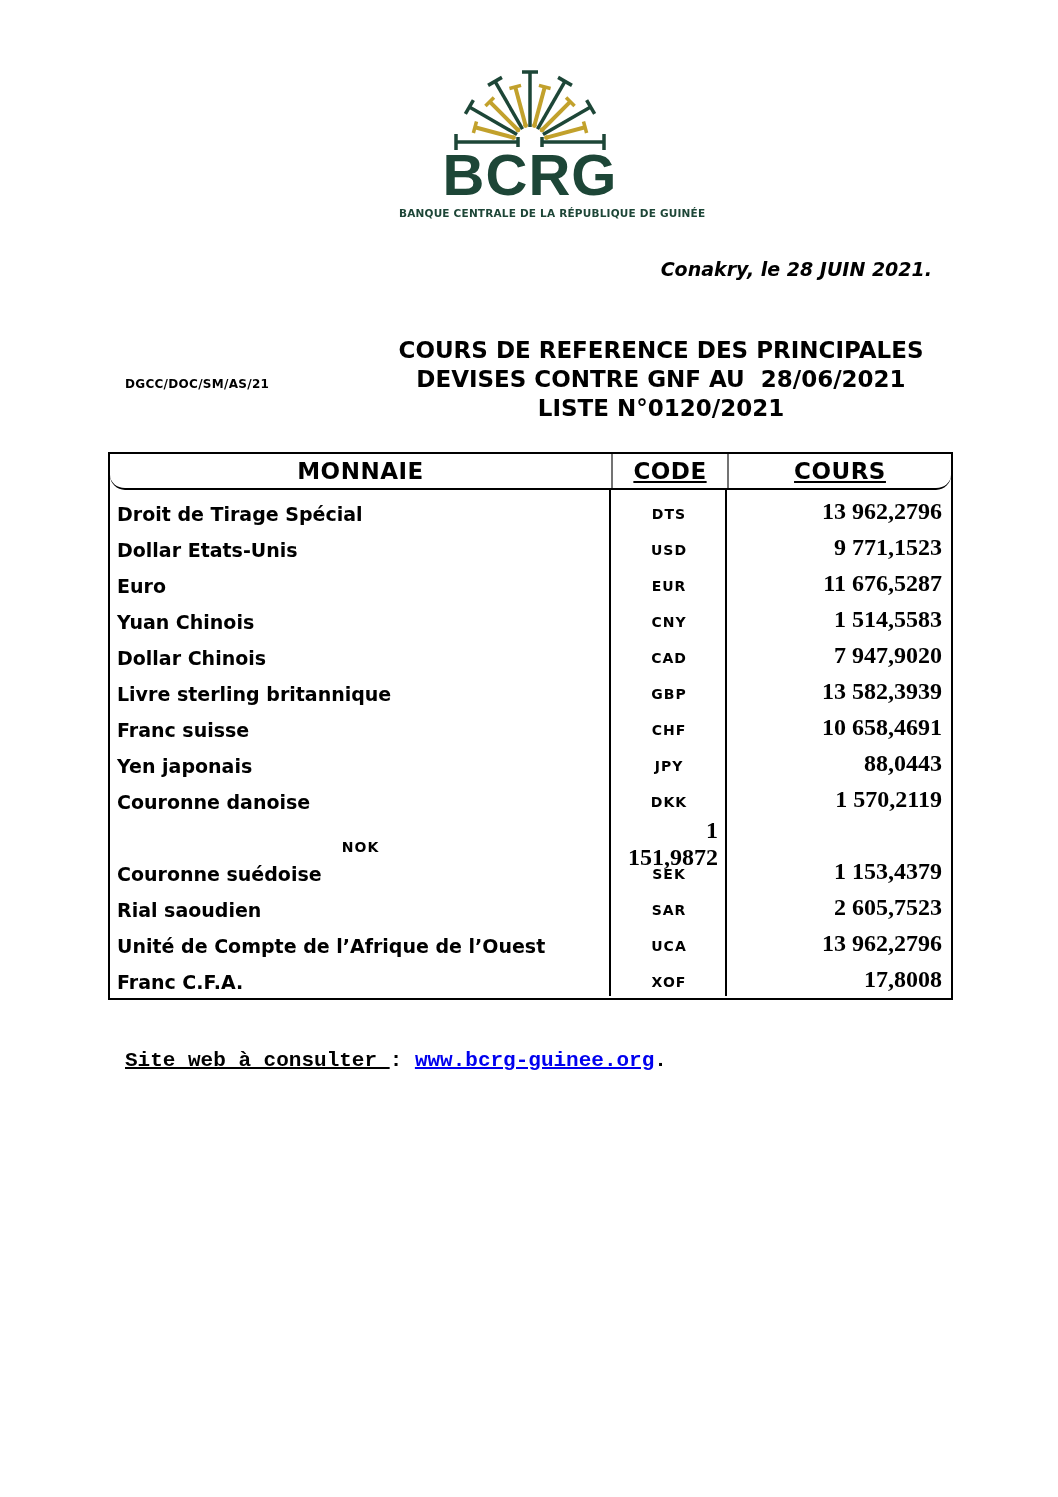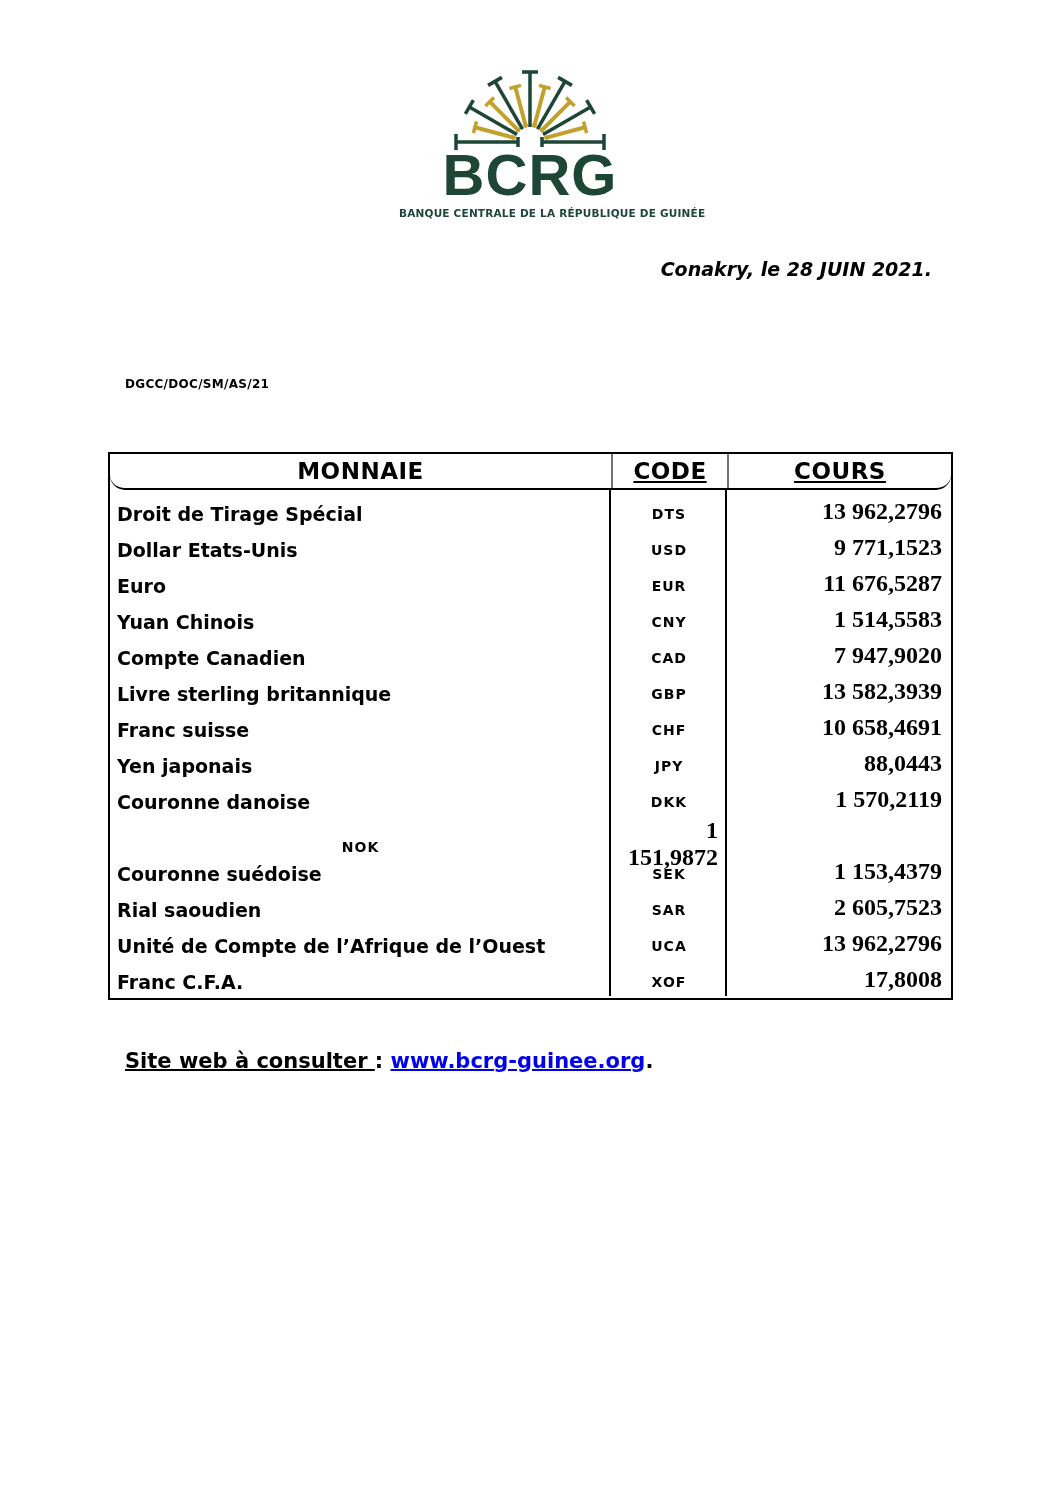--- a/index.html
+++ b/index.html
@@ -71,21 +71,21 @@
   .td-cours   {
     text-align:right; padding-right:9px;
     font-family:"Liberation Serif", serif;
     font-size:24px; font-weight:700;
     transform:translateY(-3px);
   }
 
   
   .footer {
     position:absolute; left:125px; top:1049px;
-    font-size:21px; font-weight:700; white-space:pre;
+    font-size:21px; font-weight:700; white-space:pre;font-family:Liberation Mono, monospace;
   }
   .footer-label { text-decoration:underline; text-decoration-thickness:2px; }
   .footer-link  { color:#0000ee; text-decoration:underline; text-decoration-thickness:2px; cursor:pointer; }
 </style>
 </head>
 <body>
 
 <div class="page">
 
   <div class="logo">
@@ -126,20 +126,25 @@
         <line x1="97" y1="75" x2="97" y2="85" stroke="#1d4637" stroke-width="3.5" stroke-linecap="butt"></line>
       </svg>
     <div class="logo-wordmark" id="logo-wordmark" style="color: rgb(29, 70, 55);">BCRG</div>
     <div class="logo-tagline" id="logo-tagline" style="color: rgb(29, 70, 55);">BANQUE CENTRALE DE LA RÉPUBLIQUE DE GUINÉE</div>
   </div>
 
   <div class="dateline">Conakry, le 28 JUIN 2021.</div>
 
   <div class="ref">DGCC/DOC/SM/AS/21</div>
 
+  <div class="title">
+    <div>COURS DE REFERENCE DES PRINCIPALES</div>
+    <div>DEVISES CONTRE GNF AU  28/06/2021</div>
+    <div>LISTE N°0120/2021</div>
+  </div>
 
   <div class="rates-table">
     <div class="thead">
       <div class="th">MONNAIE</div>
       <div class="th">CODE</div>
       <div class="th">COURS</div>
     </div>
     <div class="tbody" id="rates-body">
       <div class="vline vline-1"></div>
       <div class="vline vline-2"></div>
@@ -157,21 +162,21 @@
           <div class="td td-monnaie">Euro</div>
           <div class="td td-code">EUR</div>
           <div class="td td-cours">11 676,5287</div>
         </div>
         <div class="trow">
           <div class="td td-monnaie">Yuan Chinois</div>
           <div class="td td-code">CNY</div>
           <div class="td td-cours">1 514,5583</div>
         </div>
         <div class="trow">
-          <div class="td td-monnaie">Compte Canadien</div>
+          <div class="td td-monnaie">Dollar Chinois</div>
           <div class="td td-code">CAD</div>
           <div class="td td-cours">7 947,9020</div>
         </div>
         <div class="trow">
           <div class="td td-monnaie">Livre sterling britannique</div>
           <div class="td td-code">GBP</div>
           <div class="td td-cours">13 582,3939</div>
         </div>
         <div class="trow">
           <div class="td td-monnaie">Franc suisse</div>

